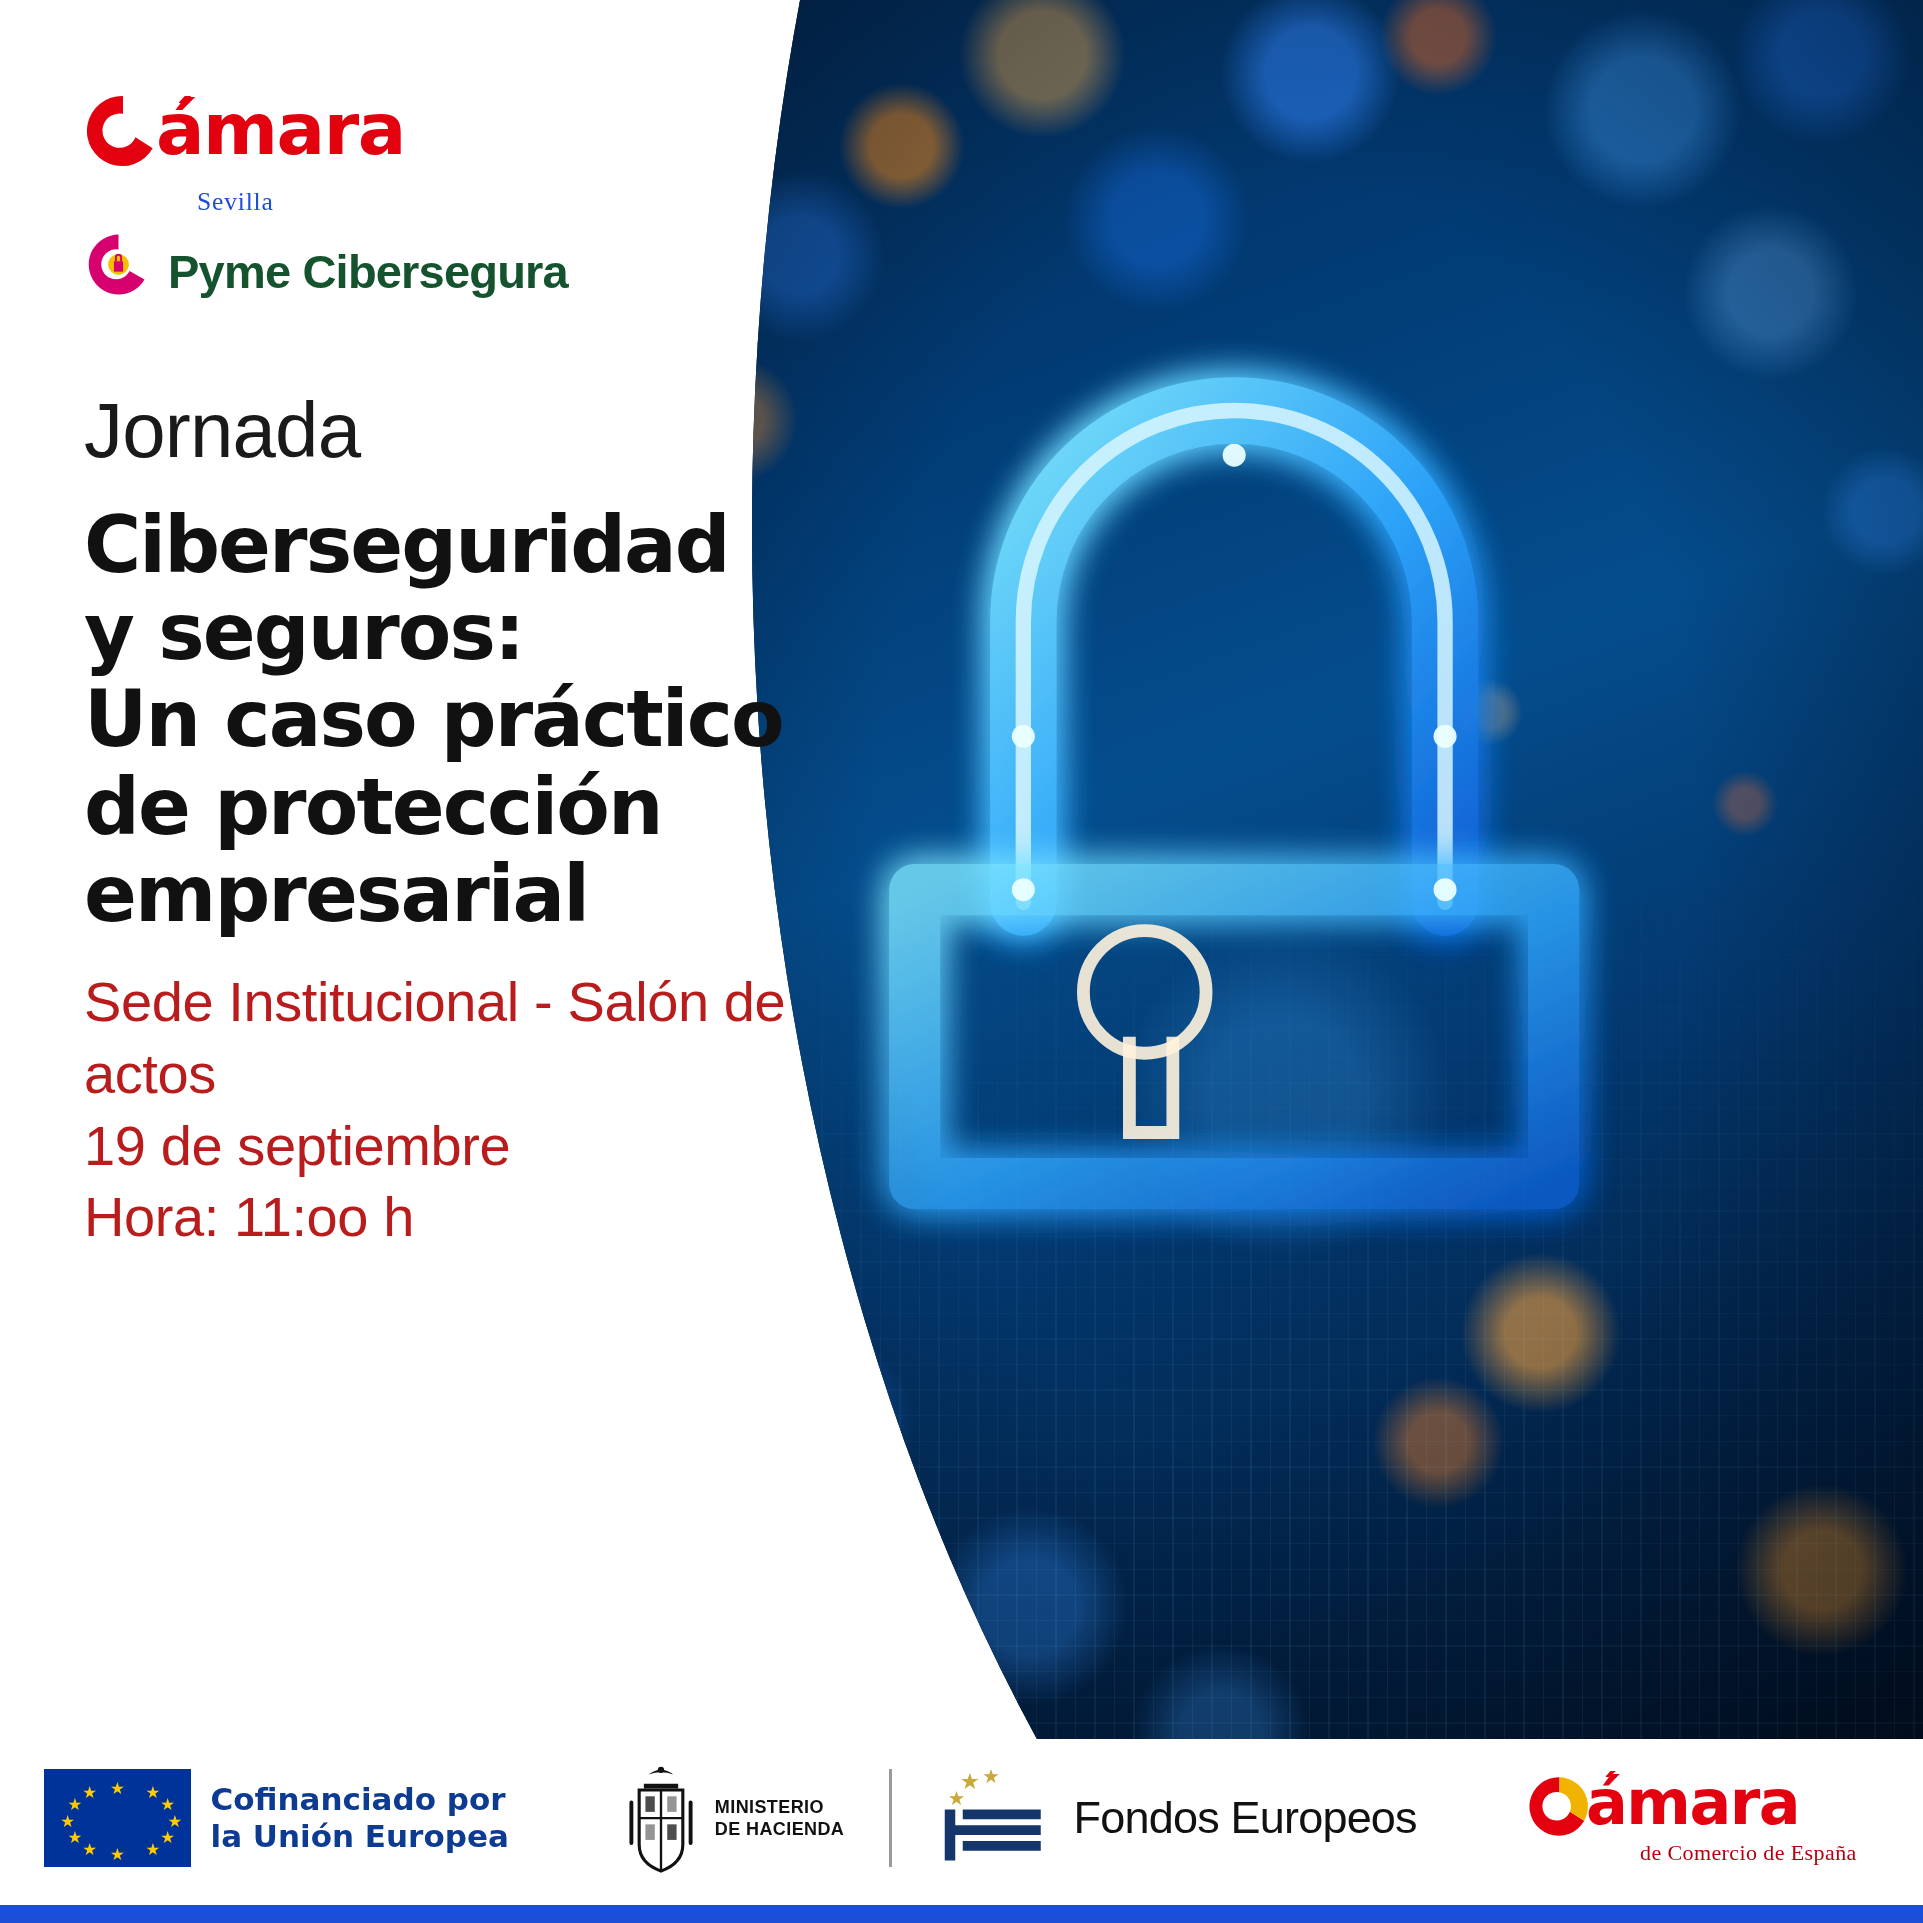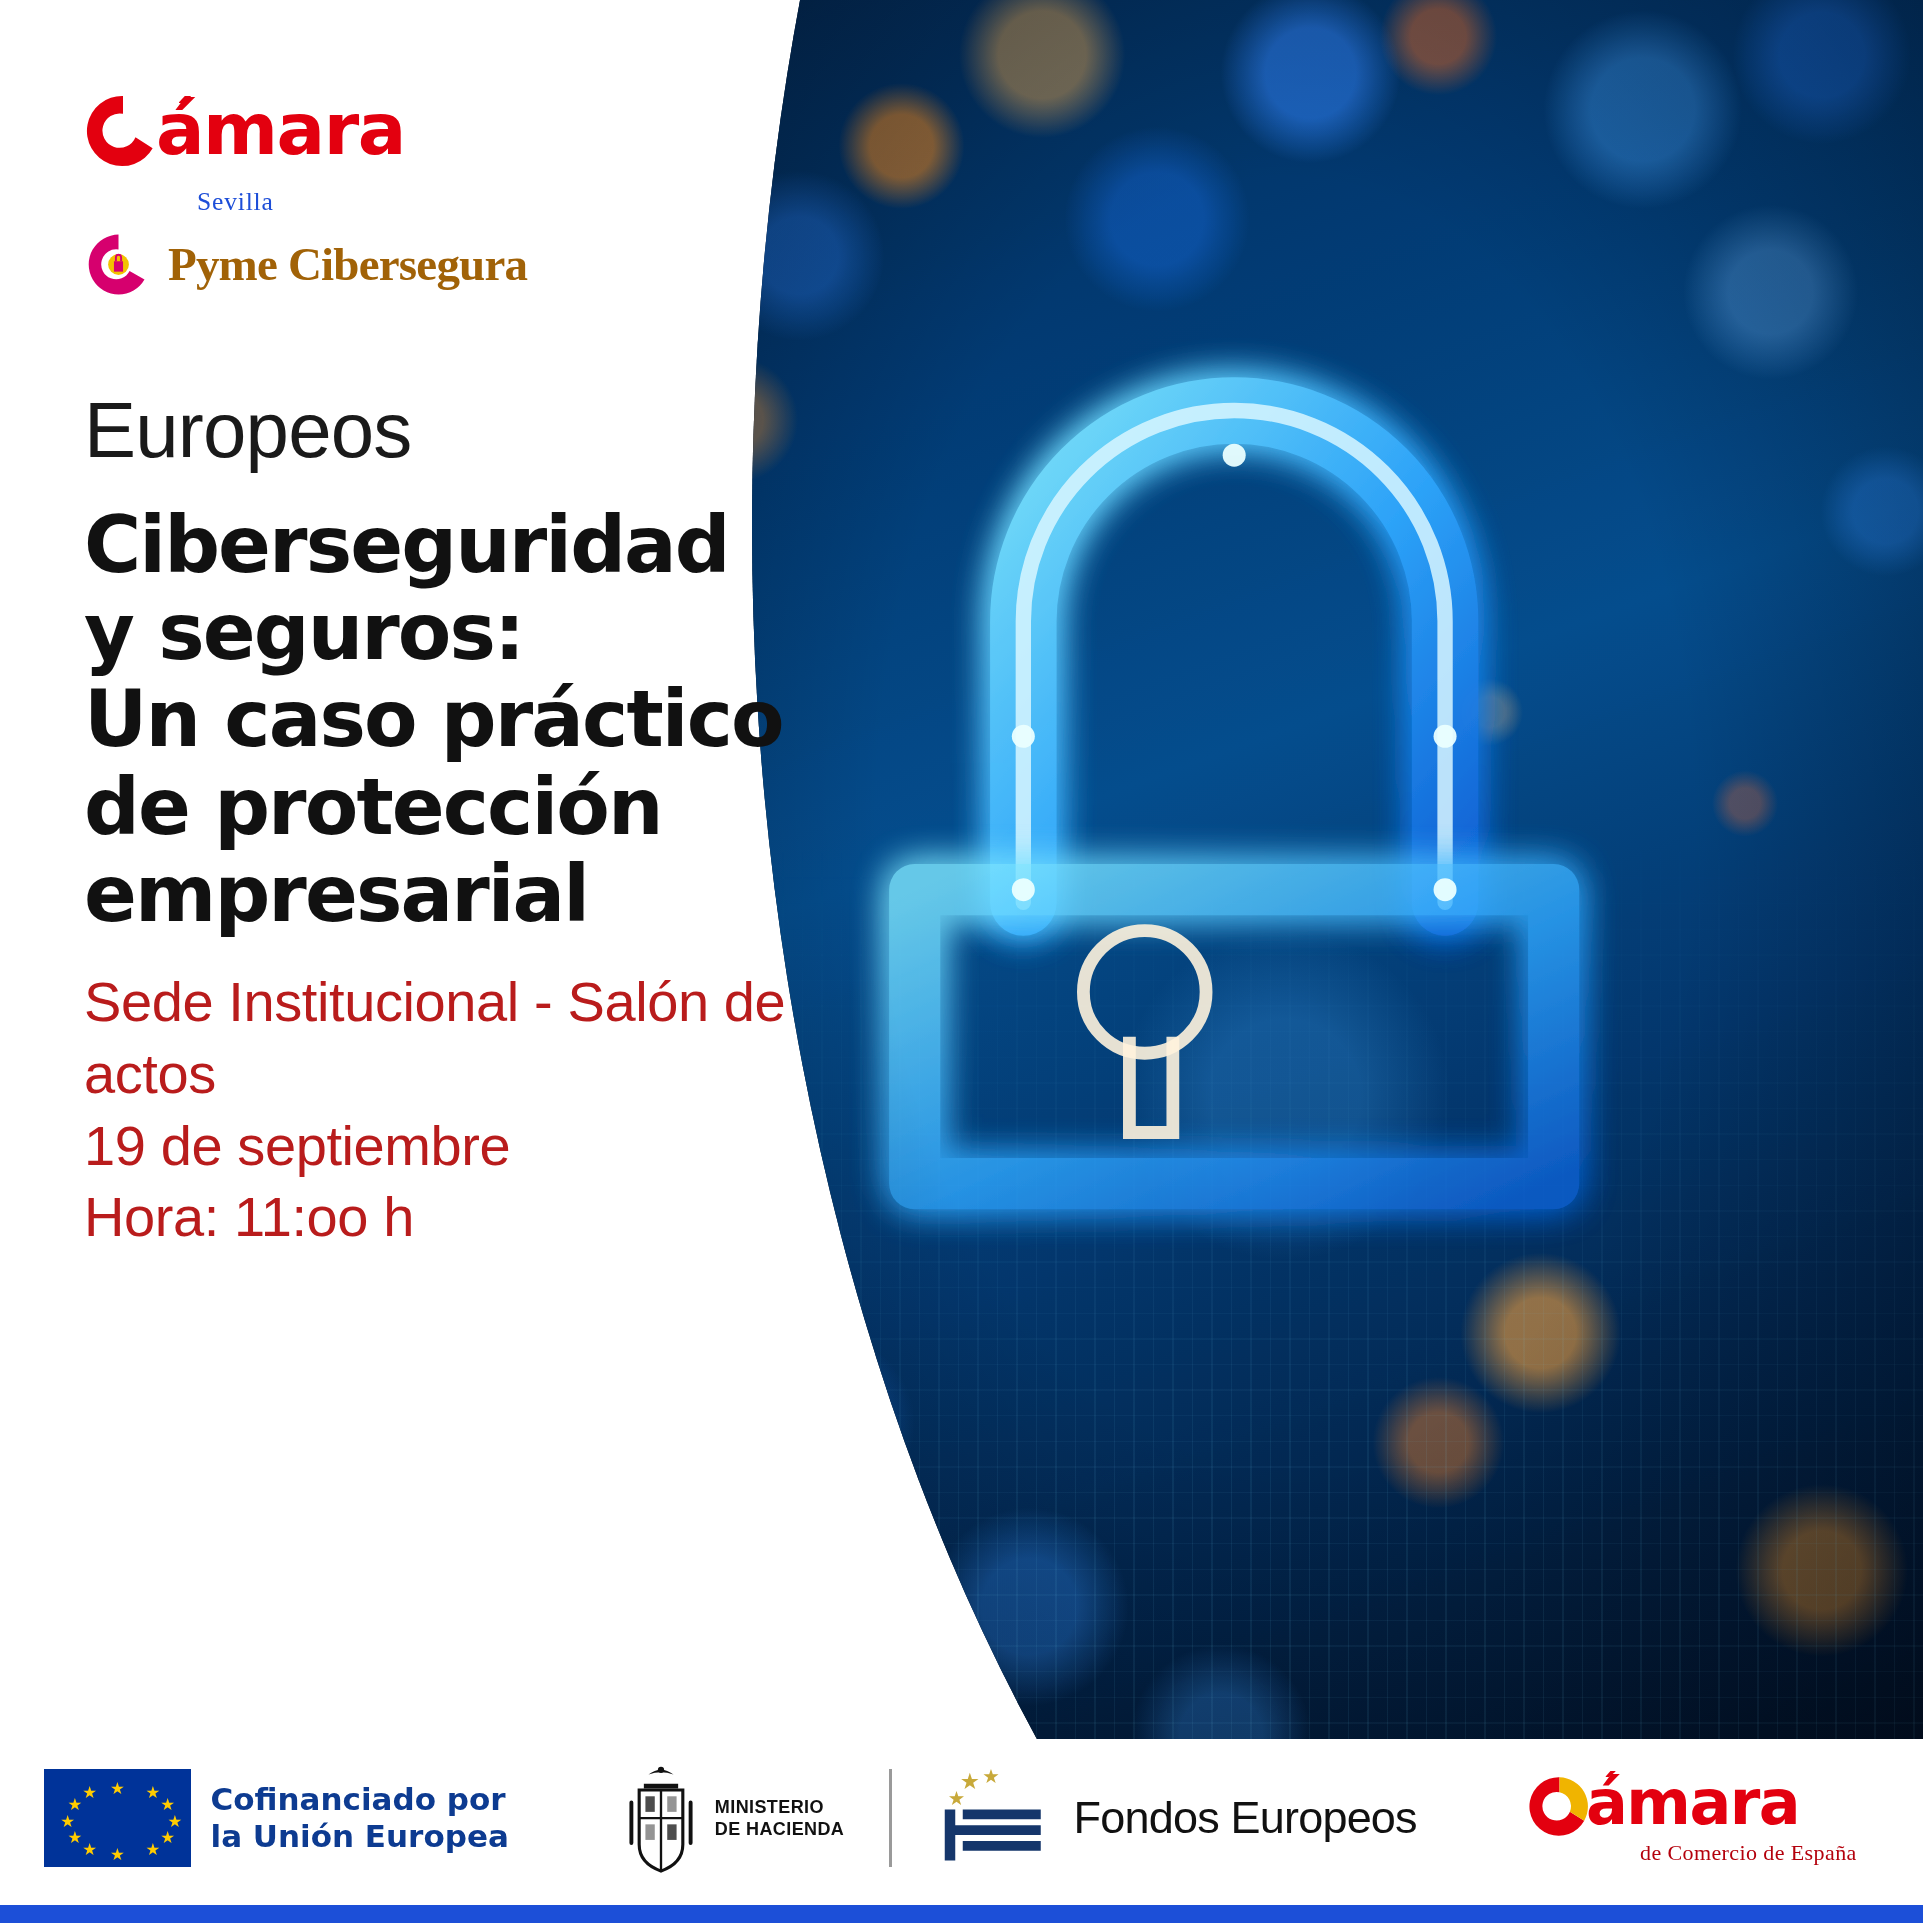--- a/index.html
+++ b/index.html
@@ -147,25 +147,25 @@
   .pyme-logo .mark {
     position: absolute;
     left: 1.5px;
     top: 0;
     width: 65px;
     height: 65px;
   }
   .pyme-logo .txt {
     position: absolute;
     left: 84px;
-    top: 5px;
-    font-family: Liberation Serif, serif;
+    top: 12px;
+    font-family: Liberation Sans, sans-serif;
     font-weight: bold;
     font-size: 47px;
-    color: #a16207;
+    color: #14532d;
     letter-spacing: -0.8px;
     white-space: nowrap;
   }
 
   .hashtag {
     font-family: "Liberation Sans", sans-serif;
     font-size: 56px;
     color: #1c3f94;
     letter-spacing: -0.8px;
     margin-bottom: 65px;
@@ -372,21 +372,21 @@
       <svg class="mark" viewBox="0 0 100 100">
         <path d="M50 4 A46 46 0 1 0 90 73 L67 60 A23 23 0 1 1 50 27 Z" fill="#d6006e"></path>
         <circle cx="50" cy="50" r="16" fill="#f2c200"></circle>
         <path d="M43 45 h14 v16 h-14 z" fill="#d6006e"></path>
         <path d="M46 45 v-6 a4 4 0 0 1 8 0 v6" fill="none" stroke="#d6006e" stroke-width="3"></path>
       </svg>
       <span class="txt">Pyme Cibersegura</span>
     </div>
 
 
-    <div class="jornada">Europeos</div>
+    <div class="jornada">Jornada</div>
 
     <div class="title">
       <div>Ciberseguridad</div>
       <div>y seguros:</div>
       <div>Un caso práctico</div>
       <div>de protección</div>
       <div>empresarial</div>
     </div>
 
     <div class="details">

